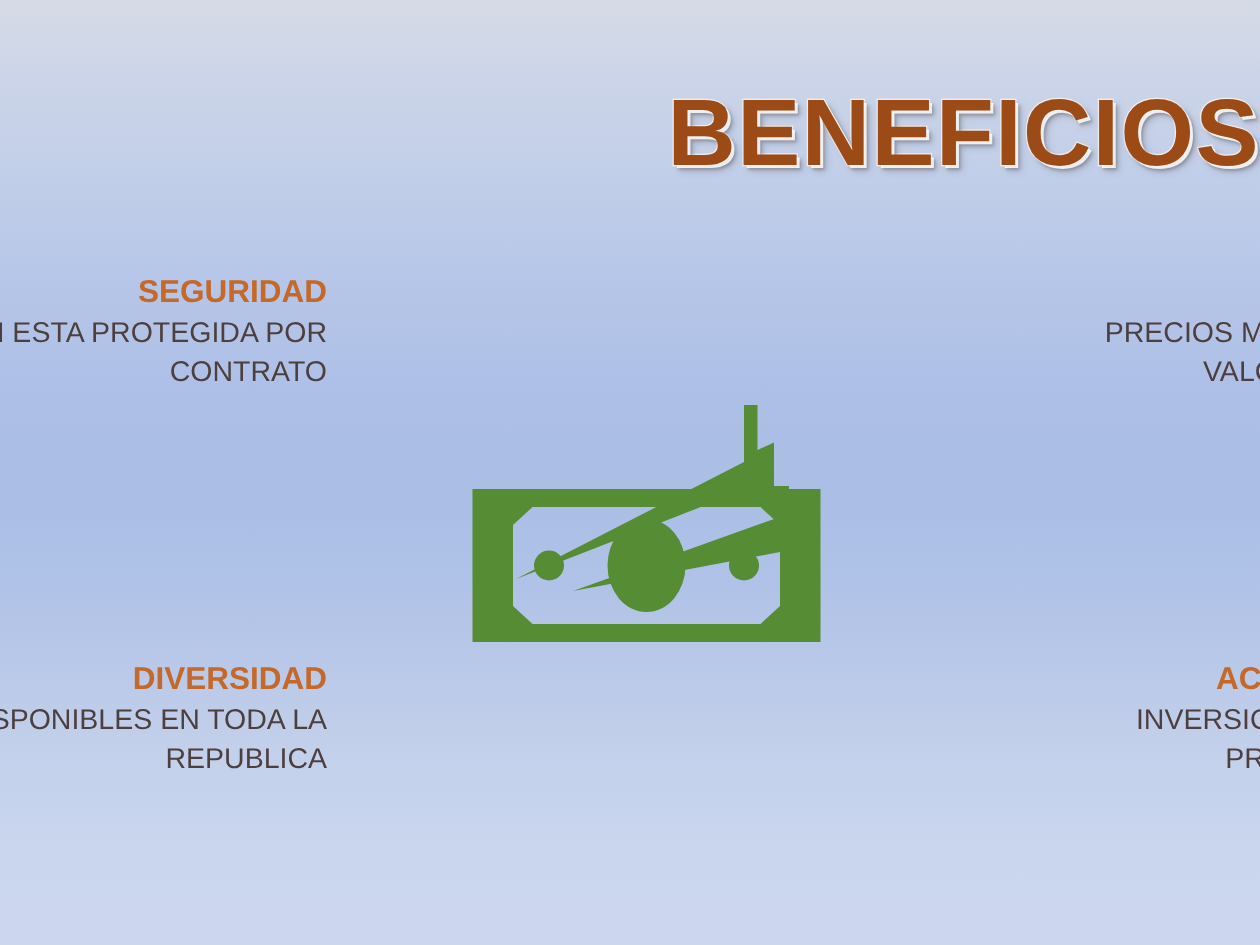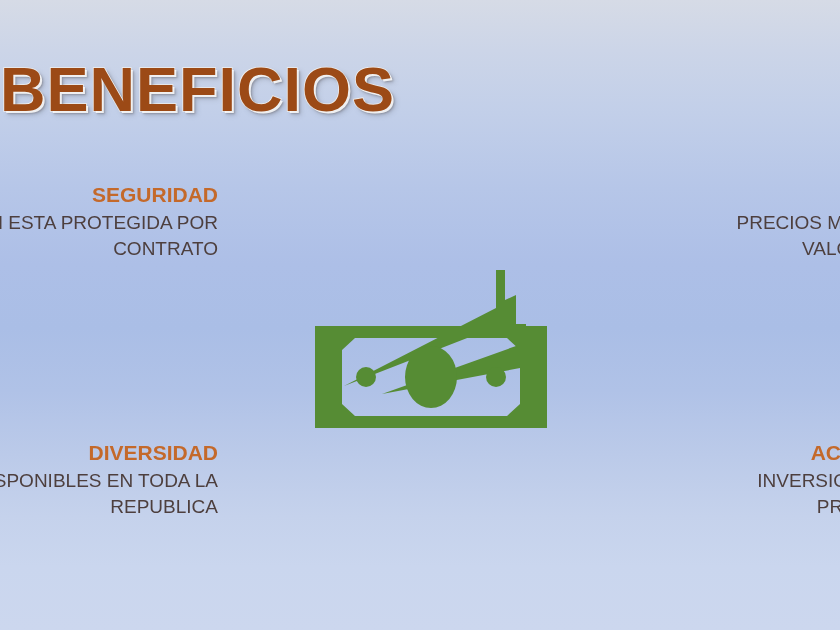--- a/index.html
+++ b/index.html
@@ -27,21 +27,21 @@
         #cad6ee 90%,
         #ccd7ee 100%);
   }
 
   
   #title-wrap {
     position: absolute;
     left: 0;
     top: 56px;
     width: 840px;
-    text-align: left;
+    text-align: right;
     pointer-events: none;
   }
   #title {
     display: inline-block;
     font-size: 63px;
     font-weight: bold;
     letter-spacing: 1px;
     color: #9c4a16;
     -webkit-text-stroke: 1.6px #f2f0ee;
     paint-order: stroke fill;

